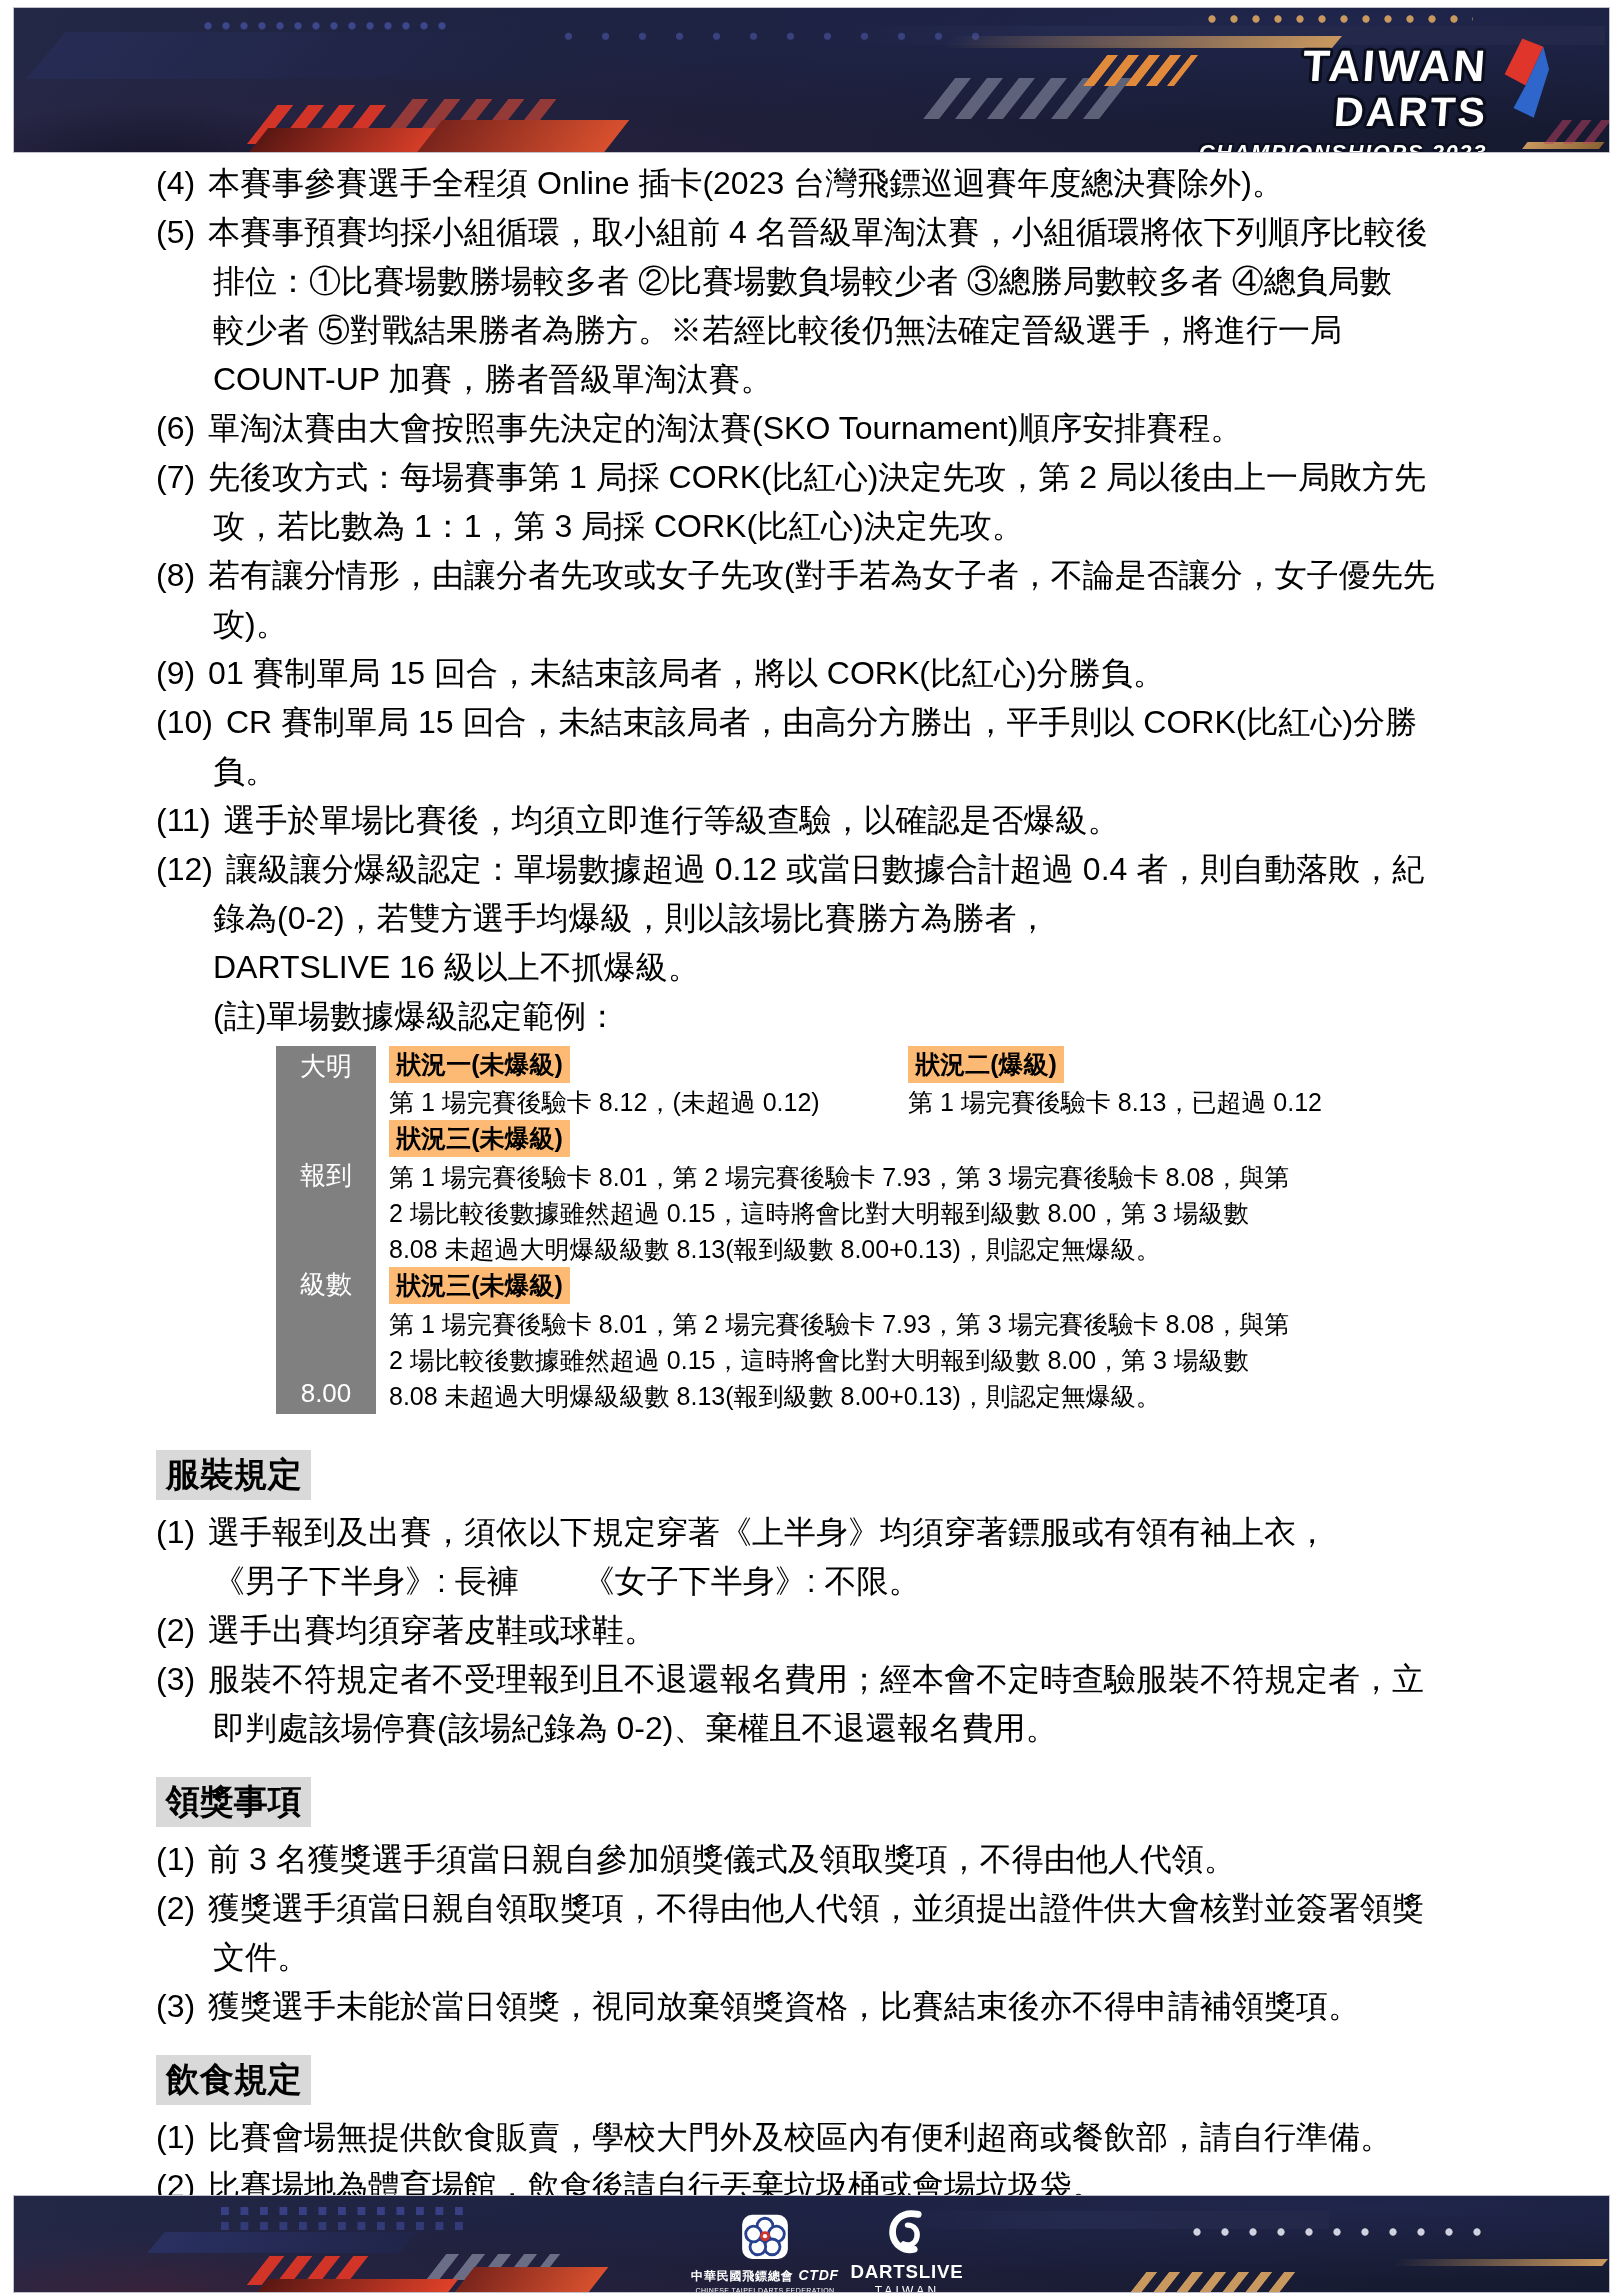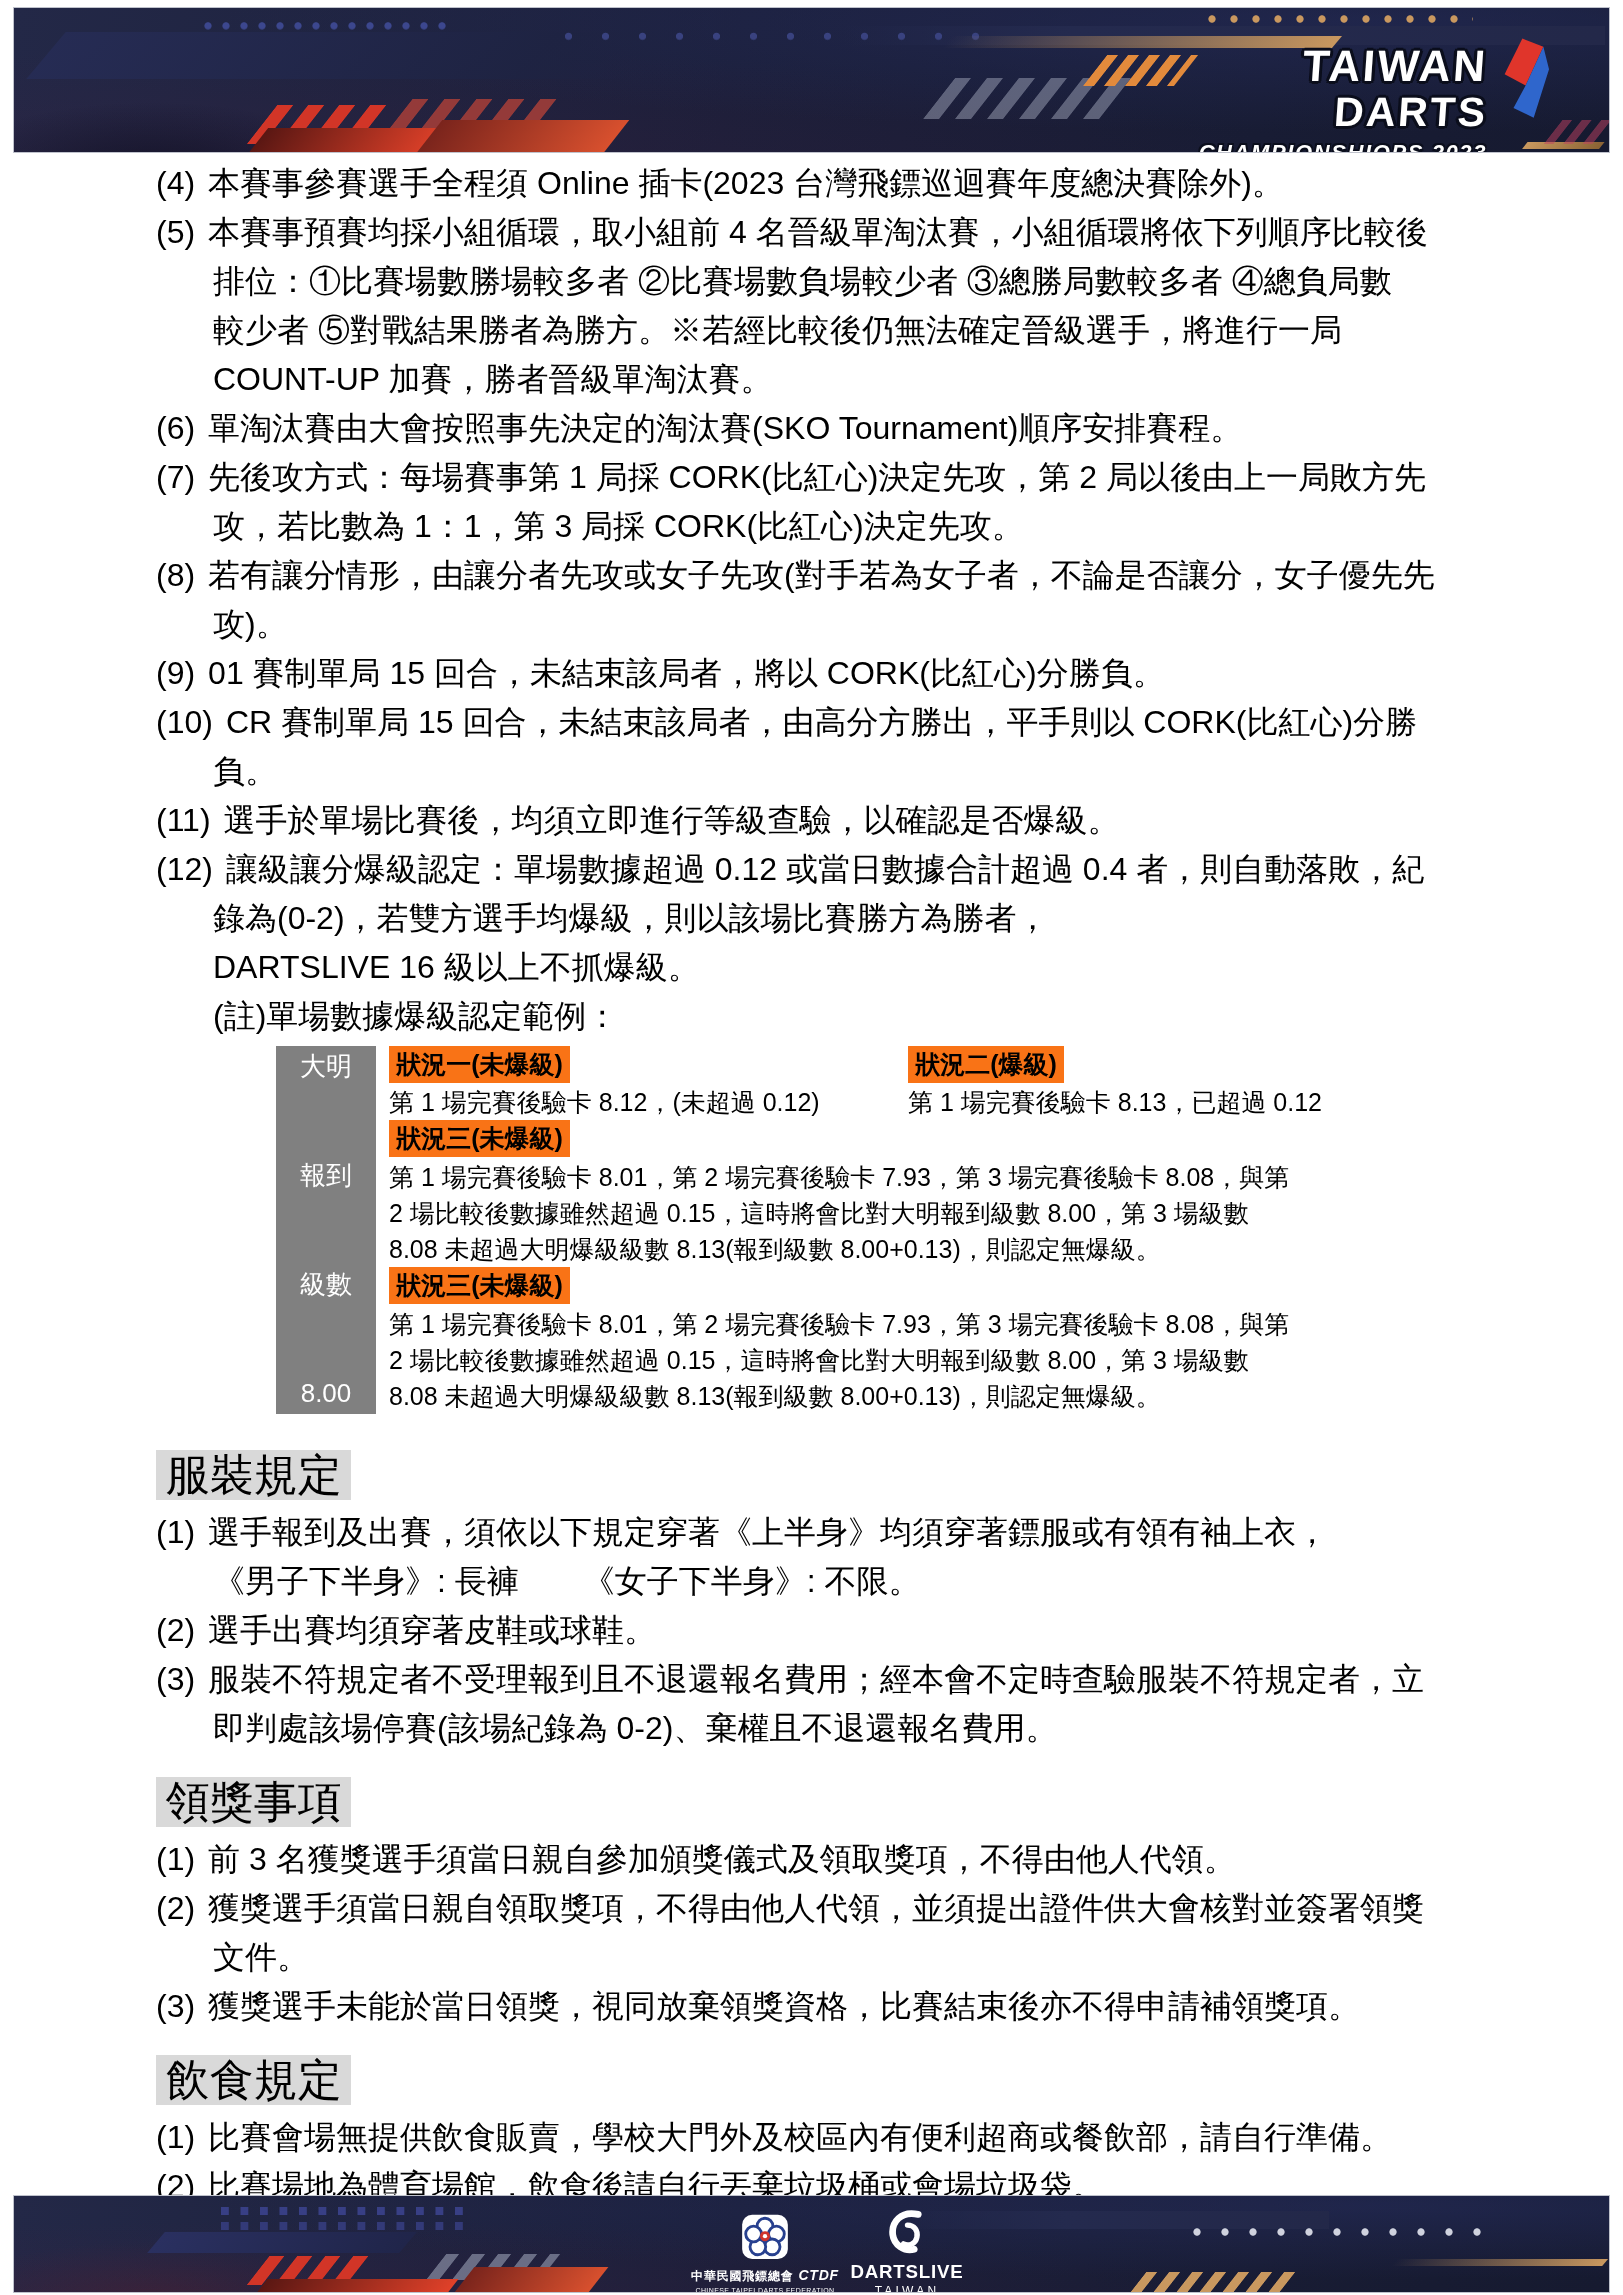--- a/index.html
+++ b/index.html
@@ -50,27 +50,27 @@
   .num{margin-right:13px;}
   
   .note-table{margin-left:120px;margin-top:4.9px;display:flex;gap:13px;}
   .nt-side{width:100px;background:#808080;color:#fff;display:flex;flex-direction:column;
       justify-content:space-between;align-items:center;font-size:26px;line-height:41px;flex:none;}
   .nt-body{flex:1;font-size:25px;line-height:36px;}
   .nt-rowA{display:flex;}
   .nt-colA1{width:519px;flex:none;}
   .nt-colA2{flex:1;}
   .nt-headrow{line-height:0;margin-bottom:1.6px;}
-  .nt-head{display:inline-block;background:#f97316;font-weight:bold;font-size:25px;line-height:29px;padding:4px 7.3px;}
+  .nt-head{display:inline-block;background:#fdba74;font-weight:bold;font-size:25px;line-height:29px;padding:4px 7.3px;}
   .nt-line{white-space:pre;}
   
   .section{margin-top:24px;}
   .section.first{margin-top:36px;}
   .sec-headrow{line-height:0;margin-bottom:8px;}
-  .sec-head{display:inline-block;background:#d9d9d9;font-weight:normal;font-size:44px;line-height:37px;padding:6.5px 9.7px;}
+  .sec-head{display:inline-block;background:#d9d9d9;font-weight:bold;font-size:34px;line-height:37px;padding:6.5px 9.7px;}
   
   .f-dotsa{left:207px;top:10.6px;width:244px;height:8px;background-image:linear-gradient(90deg,#383f85 0 8px,transparent 8px);background-size:19.5px 100%;}
   .f-dotsb{left:207px;top:26px;width:244px;height:8px;background-image:linear-gradient(90deg,#333a78 0 8px,transparent 8px);background-size:19.5px 100%;}
   .f-band{left:142px;top:36px;width:252px;height:21px;background:linear-gradient(90deg,#2a3060,#20254a);transform:skewX(-40deg);}
   .f-redslash1{left:244px;top:60px;width:110px;height:29px;background-image:linear-gradient(90deg,#d23527 0 14.6px,transparent 14.6px);background-size:28px 100%;transform:skewX(-38deg);}
   .f-grayslash{left:422px;top:58px;width:114px;height:26px;opacity:.6;background-image:linear-gradient(90deg,#9aa0b5 0 13px,transparent 13px);background-size:26px 100%;transform:skewX(-38deg);}
   .f-redpara1{left:239px;top:83px;width:191px;height:37px;background:linear-gradient(90deg,#5a1713,#e04129);transform:skewX(-38deg);}
   .f-redpara2{left:442px;top:71px;width:134px;height:47px;background:linear-gradient(90deg,#7a241c,#d8502e);transform:skewX(-38deg);}
   .f-dotsw{left:1169px;top:31px;width:300px;height:9.7px;background-image:radial-gradient(circle,#cfd2de 3.2px,transparent 4px);background-size:28px 9.7px;}
   .f-tanslash{left:1124px;top:76px;width:150px;height:21px;background-image:linear-gradient(90deg,#c9985f 0 11.4px,transparent 11.4px);background-size:23px 100%;transform:skewX(-38deg);}

